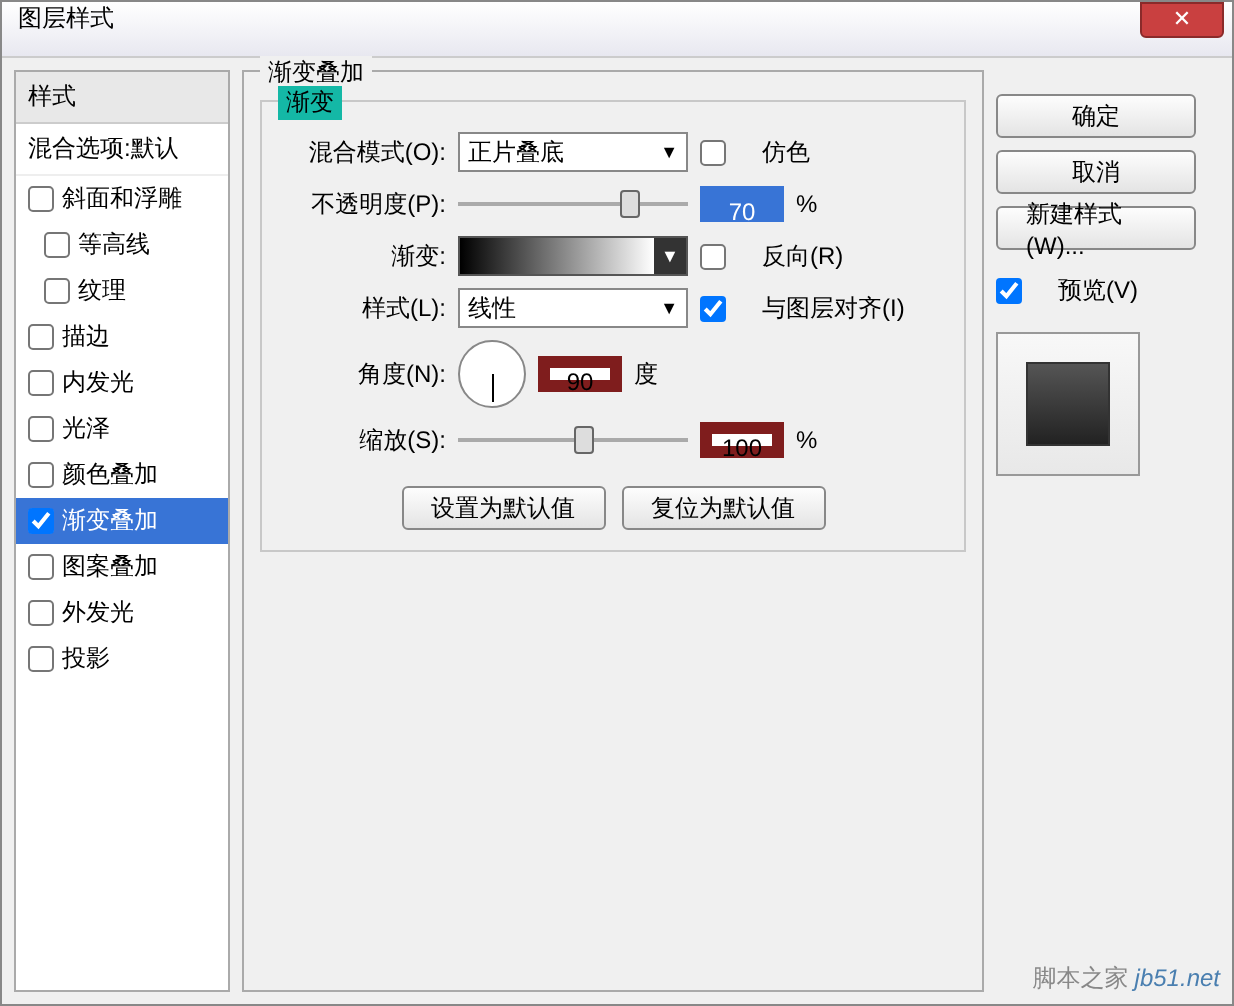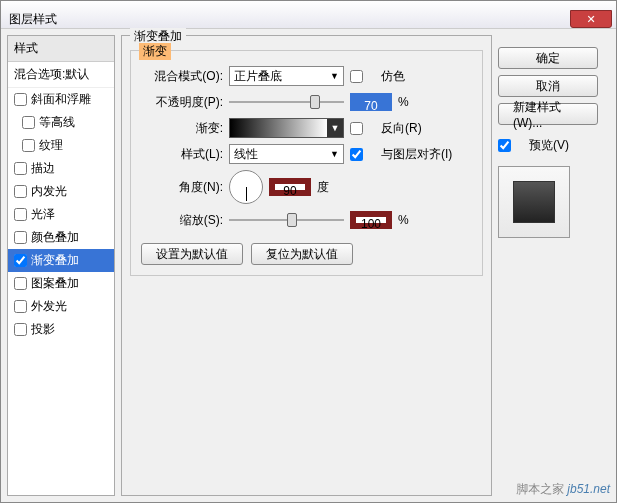--- a/index.html
+++ b/index.html
@@ -1,49 +1,49 @@
 <!DOCTYPE html>
 <html><head>
 <meta charset="utf-8">
 <style>
 * { box-sizing: border-box; font-family: "Microsoft YaHei", SimSun, sans-serif; font-size: 12px; }
 body { margin: 0; background: #fff; }
 .window { width: 617px; height: 503px; background: #f0f0f0; border: 1px solid #888; position: relative; }
-.titlebar { height: 28px; background: linear-gradient(#fff,#e8e8f0); display: flex; align-items: flex-end; padding: 0 4px 0 8px; border-bottom: 1px solid #ccc; }
+.titlebar { height: 28px; background: linear-gradient(#fff,#e8e8f0); display: flex; align-items: flex-start; padding: 0 4px 0 8px; border-bottom: 1px solid #ccc; }
 .titlebar .title { flex: 1; }
 .close-btn { width: 42px; height: 18px; background: #c94040; border-radius: 0 0 3px 3px; color: #fff; text-align: center; line-height: 16px; font-size: 11px; border: 1px solid #8a2a2a; }
 .body { display: flex; padding: 6px; gap: 6px; height: calc(100% - 28px); }
 .left-panel { width: 108px; background: #fff; border: 1px solid #aaa; }
 .left-panel .hdr { background: #e8e8e8; padding: 4px 6px; border-bottom: 1px solid #ccc; }
 .left-panel .blend { padding: 4px 6px; border-bottom: 1px solid #eee; }
 .fx-item { display: flex; align-items: center; padding: 3px 6px; gap: 4px; }
 .fx-item input { margin: 0; }
 .fx-item.sub { padding-left: 14px; }
 .fx-item.selected { background: #3874d6; color: #fff; }
 .center { flex: 1; position: relative; border: 1px solid #aaa; background: #f0f0f0; padding: 0; }
 .group-title { position: absolute; top: -8px; left: 8px; background: #f0f0f0; padding: 0 4px; }
 .inner-group { margin: 14px 8px 8px 8px; border: 1px solid #c8c8c8; position: relative; padding: 12px 10px 10px 10px; }
-.inner-title { position: absolute; top: -8px; left: 8px; background: #fdba74; padding: 0 4px; }
+.inner-title { position: absolute; top: -8px; left: 8px; background: #14b8a6; padding: 0 4px; }
 .row { display: flex; align-items: center; height: 26px; gap: 6px; }
 .lbl { width: 82px; text-align: right; }
 .combo { border: 1px solid #888; background: #fff; height: 20px; width: 115px; padding: 0 4px; display: flex; align-items: center; justify-content: space-between; gap: 40px; }
 .combo .arrow { font-size: 9px; }
 .grad-swatch { border: 1px solid #555; height: 20px; width: 115px; display: flex; }
 .grad-fill { flex: 1; background: linear-gradient(to right,#000,#fff); }
 .grad-arrow { width: 16px; background: #333; color: #fff; display: flex; align-items: center; justify-content: center; font-size: 9px; }
 .cb { display: flex; align-items: center; gap: 18px; }
 .cb input { margin: 0; }
 .num { width: 42px; height: 18px; border: 6px solid #7f1d1d; text-align: center; background: #fff; }
 .num.sel { background: #3874d6; color: #fff; border-color: #3874d6; }
 .slider { width: 115px; height: 14px; position: relative; }
 .slider-track { position: absolute; top: 6px; left: 0; right: 0; height: 2px; background: #aaa; }
 .slider-thumb { position: absolute; top: 0; width: 10px; height: 14px; background: #ddd; border: 1px solid #666; border-radius: 2px; }
 .angle-dial { width: 34px; height: 34px; border: 1px solid #888; border-radius: 50%; background: #fff; position: relative; }
 .angle-line { position: absolute; left: 50%; top: 50%; width: 1px; height: 14px; background: #000; transform-origin: top; transform: rotate(0deg); }
-.btns-row { display: flex; gap: 8px; margin-top: 10px; }
+.btns-row { display: flex; gap: 8px; justify-content: center; margin-top: 10px; }
 .btn { border: 1px solid #888; background: linear-gradient(#fdfdfd,#e4e4e4); border-radius: 3px; padding: 2px 14px; height: 22px; display: flex; align-items: center; }
 .right-panel { width: 112px; display: flex; flex-direction: column; gap: 6px; align-items: flex-start; padding-top: 2px; margin-top: 10px; }
 .right-panel .btn { width: 100px; justify-content: center; }
 .preview-box { width: 72px; height: 72px; border: 1px solid #999; background: linear-gradient(#f8f8f8,#e8e8e8); display: flex; align-items: center; justify-content: center; margin-top: 6px; }
 .preview-inner { width: 42px; height: 42px; background: linear-gradient(#555,#222); border: 1px solid #333; }
 .watermark { position: absolute; right: 6px; bottom: 4px; font-size: 11px; color: #4a7fb0; font-style: italic; margin-left: 28px; }
 .watermark .cn { color: #888; font-style: normal; }
 </style>
 </head>
 <body>

